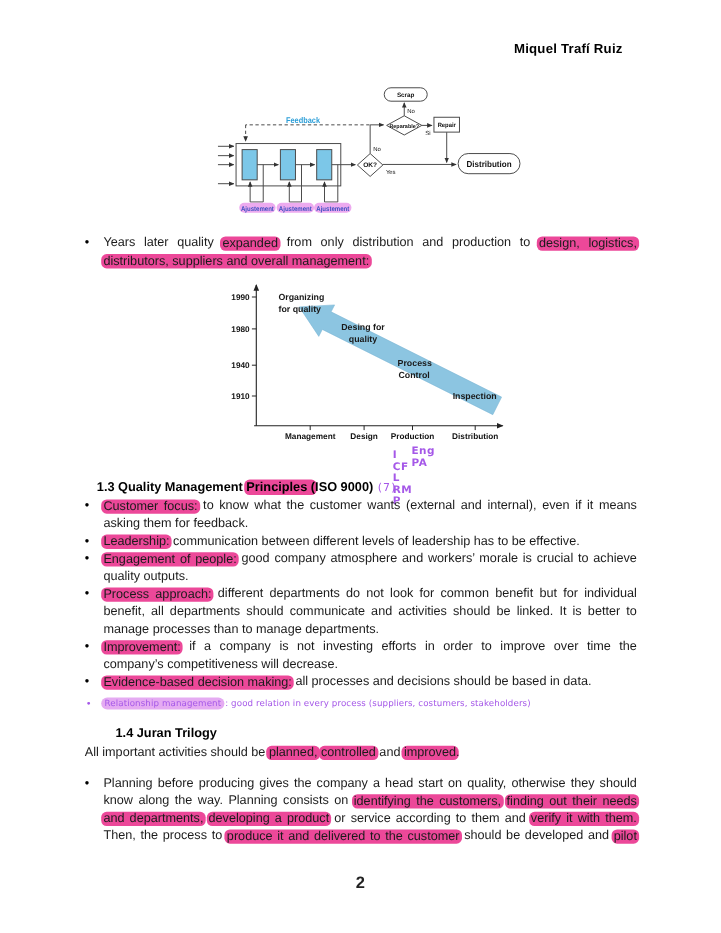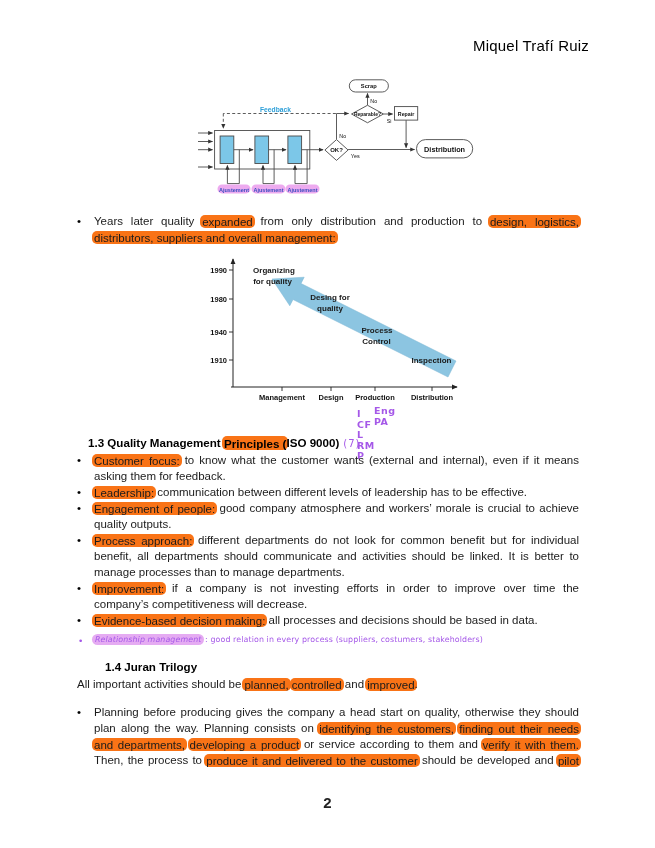--- a/index.html
+++ b/index.html
@@ -1,35 +1,35 @@
 <!DOCTYPE html>
 <html><head>
 <meta charset="utf-8">
 <style>
   html,body { margin:0; padding:0; background:#fff; }
   .page {
     position:relative; width:655px; height:848px; background:#ffffff;
     font-family:"Liberation Sans", sans-serif; color:#1b1b1b; overflow:hidden;
   }
   .author {
-    position:absolute; top:37px; right:66px; font-size:15px; font-weight:normal;
+    position:absolute; top:37px; right:89px; font-size:12px; font-weight:bold;
     letter-spacing:0.2px; color:#000;
   }
   .txtblock { position:absolute; left:94px; width:485px; }
   .line { position:relative; font-size:11.5px; line-height:16px; white-space:nowrap; }
   .wrapline { white-space:normal; }
   .just { text-align:justify; text-align-last:justify; white-space:normal; }
   .bullet-marker {
     position:absolute; left:-17px; top:0; font-size:11.5px; color:#000;
   }
-  .hl { background:#f97316; border-radius:5px; padding:0.5px 2px; margin:0 -2px; }
+  .hl { background:#ec4899; border-radius:5px; padding:0.5px 2px; margin:0 -2px; }
   .heading { font-weight:bold; color:#000; font-size:11.6px;margin-left:11px; }
   .handwritten { color:#a558e8; font-family:"DejaVu Sans", sans-serif; }
   .hw-item { font-size:7.9px; letter-spacing:0.1px; white-space:nowrap; }
-  .hw-item .hl { background:#e5abf2; padding:1px 3px; border-radius:6px;font-style:italic; }
+  .hw-item .hl { background:#e5abf2; padding:1px 3px; border-radius:6px; }
   .hw-seven { font-size:10px; font-weight:normal; margin-left:4px; letter-spacing:1px; }
   .ann-col {
     position:absolute; font-size:9.5px; font-weight:bold; line-height:10.6px;
     letter-spacing:0.5px;
   }
   .hw-bullet { position:absolute; left:-16px; top:1px; font-size:9px; }
   .pagenum {
     position:absolute; left:0; top:794px; width:655px; text-align:center;
     font-size:15px; font-weight:bold; color:#222;
   }
@@ -220,20 +220,20 @@
   </div>
 
   <div class="txtblock" style="top:676px; left:77px; width:502px;">
     <div class="line wrapline"><span>All important activities should be </span><span class="hl">planned,</span><span> </span><span class="hl">controlled</span><span> and </span><span class="hl">improved</span><span>.</span></div>
   </div>
 
   <div class="txtblock" style="top:704px;">
     <div class="line just">
       <span class="bullet-marker">•</span>
     <span>Planning before producing gives the company a head start on quality, otherwise they should</span></div>
-    <div class="line just"><span>plan along the way. Planning consists on </span><span class="hl">identifying the customers,</span><span> </span><span class="hl">finding out their needs</span></div>
+    <div class="line just"><span>know along the way. Planning consists on </span><span class="hl">identifying the customers,</span><span> </span><span class="hl">finding out their needs</span></div>
     <div class="line just"><span class="hl">and departments,</span><span> </span><span class="hl">developing a product</span><span> or service according to them and </span><span class="hl">verify it with them.</span></div>
     <div class="line just"><span>Then, the process to </span><span class="hl">produce it and delivered to the customer</span><span> should be developed and </span><span class="hl">pilot</span></div>
   </div>
 
   <div class="pagenum">2</div>
 
 </div>
 
 </body></html>

